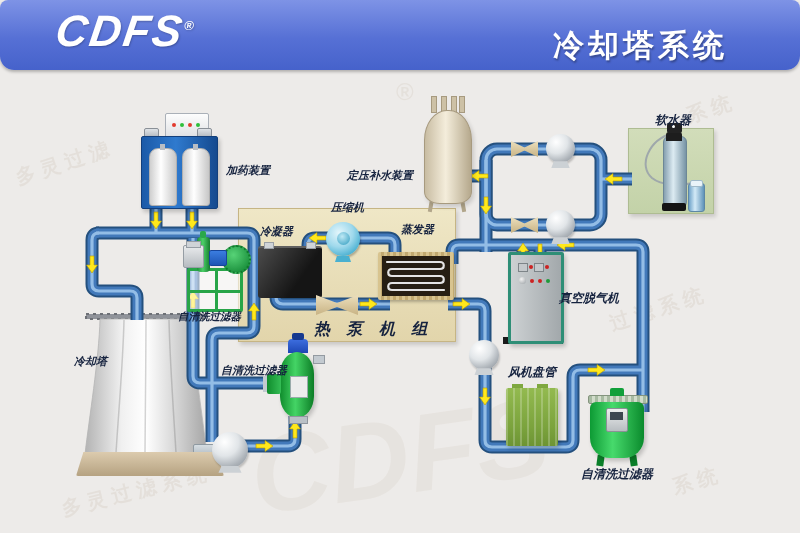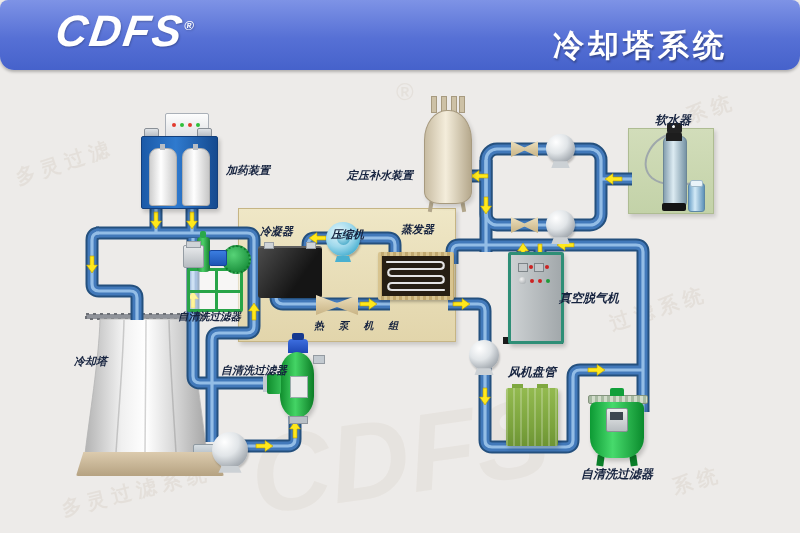--- a/index.html
+++ b/index.html
@@ -29,23 +29,23 @@
   #wm4{left:608px;top:296px;font-size:20px;transform:rotate(-18deg);opacity:.55;}
   #wm5{left:60px;top:478px;font-size:20px;transform:rotate(-14deg);opacity:.55;}
   #wm6{left:396px;top:78px;font-size:24px;opacity:.5;}
   #wm7{left:672px;top:468px;font-size:20px;transform:rotate(-16deg);opacity:.55;}
   
   .lbl{position:absolute;z-index:5;font-size:11px;font-weight:bold;color:#16233f;white-space:nowrap;font-style:italic;}
   #L-dosing{left:226px;top:163px;}
   #L-makeup{left:347px;top:168px;}
   #L-softener{left:655px;top:112px;font-size:12px;}
   #L-condenser{left:260px;top:224px;}
-  #L-compressor{left:331px;top:227px;}
+  #L-compressor{left:331px;top:200px;}
   #L-evaporator{left:401px;top:222px;}
-  #L-heatpump{left:314px;top:319px;font-size:10px;letter-spacing:6px;}
+  #L-heatpump{left:314px;top:319px;font-size:16px;letter-spacing:6px;}
   #L-sidestream{left:178px;top:310px;font-size:10.5px;}
   #L-tower{left:74px;top:354px;}
   #L-filter{left:221px;top:363px;}
   #L-degasser{left:559px;top:290px;font-size:12px;}
   #L-fancoil{left:508px;top:364px;font-size:12px;}
   #L-fullproc{left:581px;top:466px;font-size:12px;}
   
   .panel{position:absolute;z-index:1;}
   #hp-box{left:238px;top:208px;width:216px;height:132px;
           background:linear-gradient(180deg,#efe7c6,#e2d5ab);border:1px solid #c6b584;

